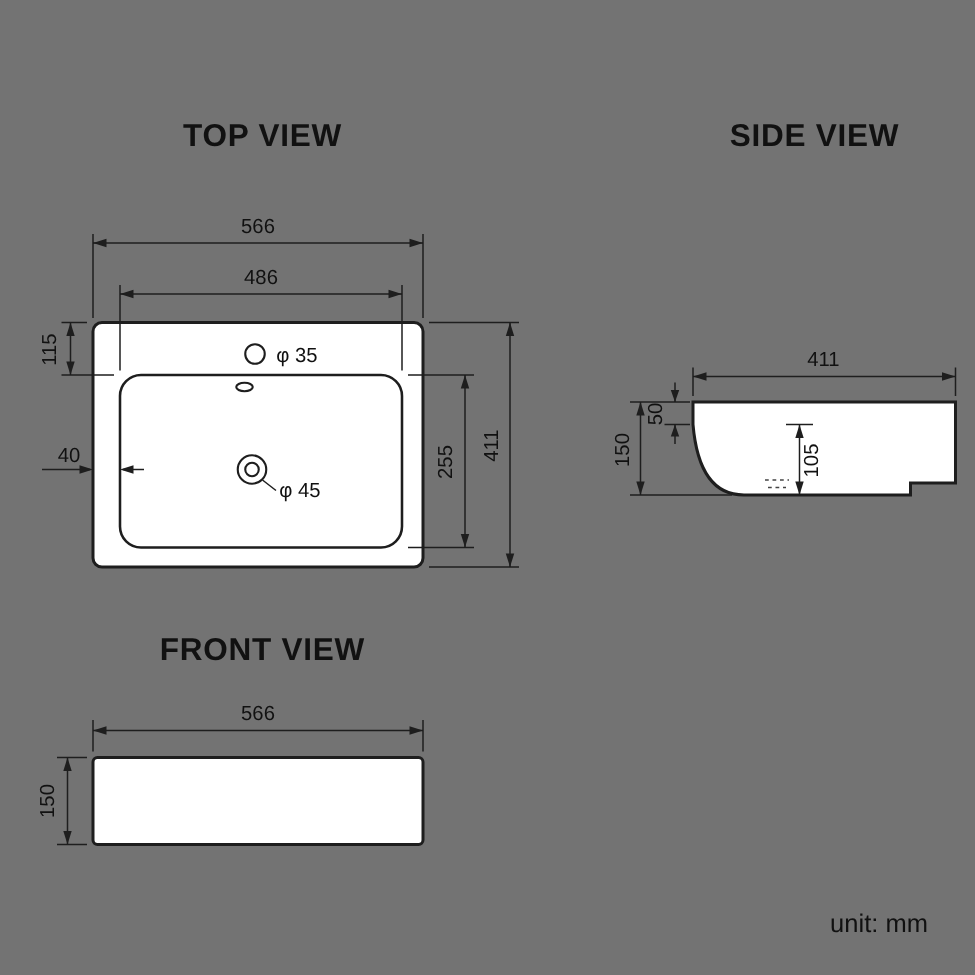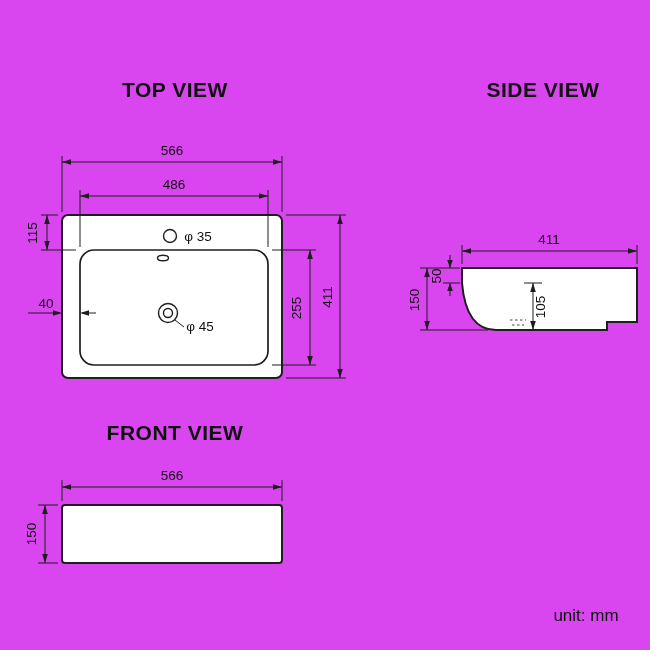--- a/index.html
+++ b/index.html
@@ -1,16 +1,16 @@
 <!DOCTYPE html>
 <html><head>
 <meta charset="utf-8">
 <style>
   html,body { margin:0; padding:0; background:#ffffff; }
-  .canvas { position:relative; width:650px; height:650px; background:#d946ef; overflow:hidden; }
+  .canvas { position:relative; width:650px; height:650px; background:#737373; overflow:hidden; }
   svg text { font-family:"Liberation Sans","DejaVu Sans",sans-serif; fill:#111111; }
   .title { font-size:21px; font-weight:bold; letter-spacing:0.5px; text-anchor:middle; }
   .dimtext { font-size:13.5px; text-anchor:middle; }
   .unit { font-size:17px; text-anchor:middle; }
   .outline { fill:#ffffff; stroke:#1e1e1e; stroke-width:2; }
   .outline-thin { fill:none; stroke:#1e1e1e; stroke-width:1.7; }
   .detail { fill:none; stroke:#1e1e1e; stroke-width:1.4; }
   .dimline { stroke:#1e1e1e; stroke-width:1; fill:none; }
   .dashline { stroke:#444444; stroke-width:1; fill:none; stroke-dasharray:2.5,2.5; }
   .arrow { fill:#1e1e1e; stroke:none; }

